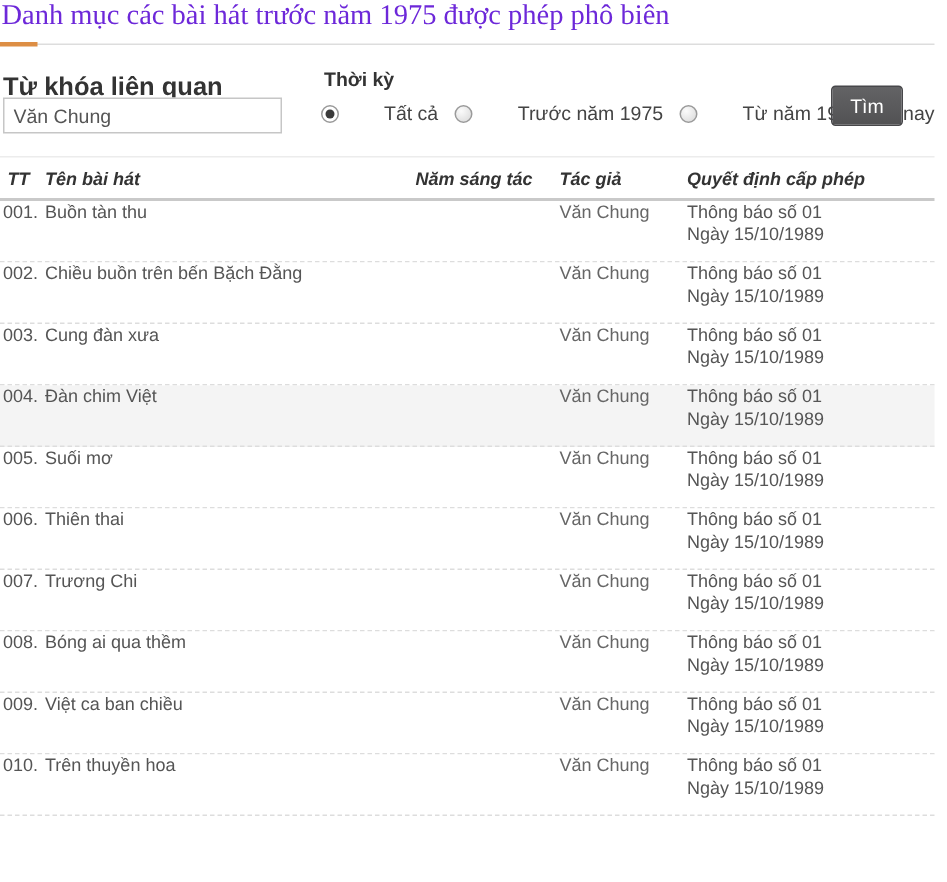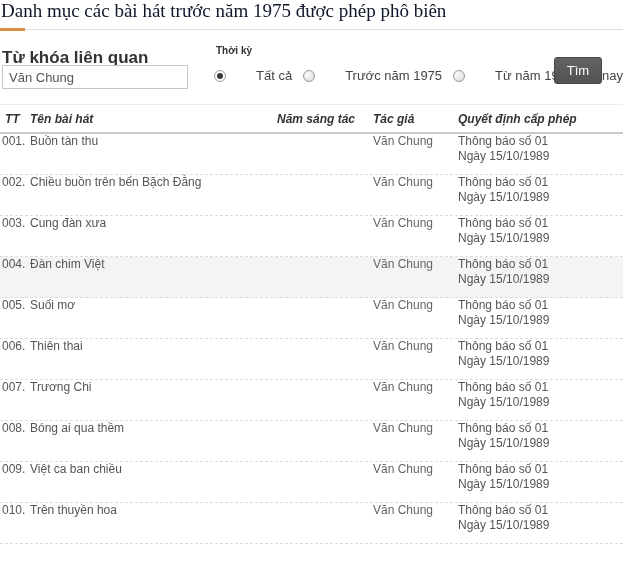--- a/index.html
+++ b/index.html
@@ -1,32 +1,32 @@
 <!DOCTYPE html>
 <html><head>
 <meta charset="utf-8">
 <style>
   html,body{margin:0;padding:0;background:#fff;}
   body{width:631px;height:588px;overflow:hidden;font-family:"Liberation Sans",sans-serif;}
   .page{position:relative;width:631px;height:588px;background:#fff;}
 
   
   .page-title{position:absolute;top:0px;left:1px;margin:0;font-family:"Liberation Serif",serif;
-    font-weight:normal;font-size:19px;color:#0f172a;letter-spacing:0px;}
+    font-weight:normal;font-size:19px;color:#6d28d9;letter-spacing:0px;}
   .title-rule{position:absolute;top:28px;left:0;width:623px;height:3px;}
   .title-rule .grayline{position:absolute;top:1px;left:0;right:0;border-top:1px solid #ddd;}
   .title-rule .accent{position:absolute;top:0;left:0;width:25px;height:3px;background:#dd8e44;}
 
   
   .search-form{position:absolute;top:45px;left:2px;right:0;height:55px;}
   .kw-label{position:absolute;top:3px;left:0;font-size:17px;font-weight:bold;color:#333;}
   .kw-input{position:absolute;top:20px;left:0;width:186px;height:24px;box-sizing:border-box;
     border:1px solid #c6c6c6;font-family:"Liberation Sans",sans-serif;font-size:13px;color:#555;
     padding:0 6px;outline:none;}
-  .period-label{position:absolute;top:0px;left:214px;font-size:10px;font-weight:bold;color:#333;}
+  .period-label{position:absolute;top:0px;left:214px;font-size:13px;font-weight:bold;color:#333;}
   .radios{position:absolute;top:23px;left:212px;display:flex;align-items:center;}
   .radio-option{display:flex;align-items:center;margin-right:11px;cursor:default;gap:26px;}
   .radio{width:12px;height:12px;border-radius:50%;border:1px solid #9a9a9a;box-sizing:border-box;
     background:radial-gradient(circle at 35% 30%, #fbfbfb, #d8d8d8);display:inline-block;position:relative;
     flex:0 0 auto;}
   .radio.checked{background:#fff;}
   .radio.checked::after{content:"";position:absolute;left:2px;top:2px;width:6px;height:6px;
     border-radius:50%;background:#3a3a3a;}
   .radio-label{font-size:13px;color:#444;margin-left:4px;white-space:nowrap;}
   .search-btn{position:absolute;top:12px;left:552px;width:48px;height:27px;

